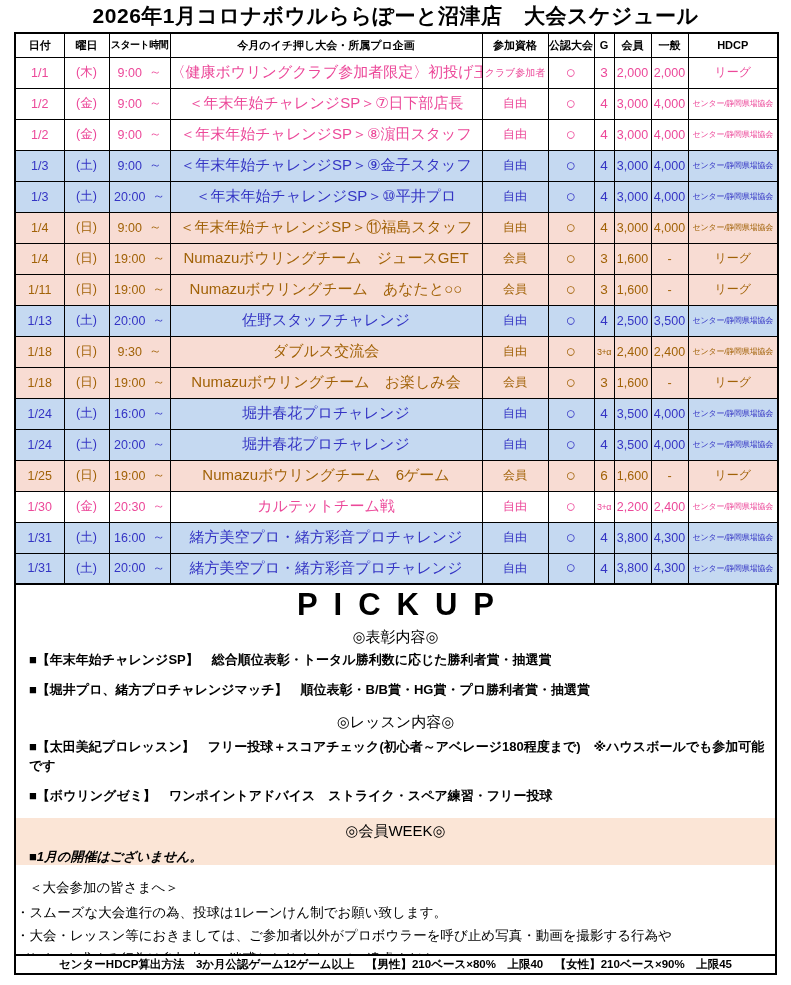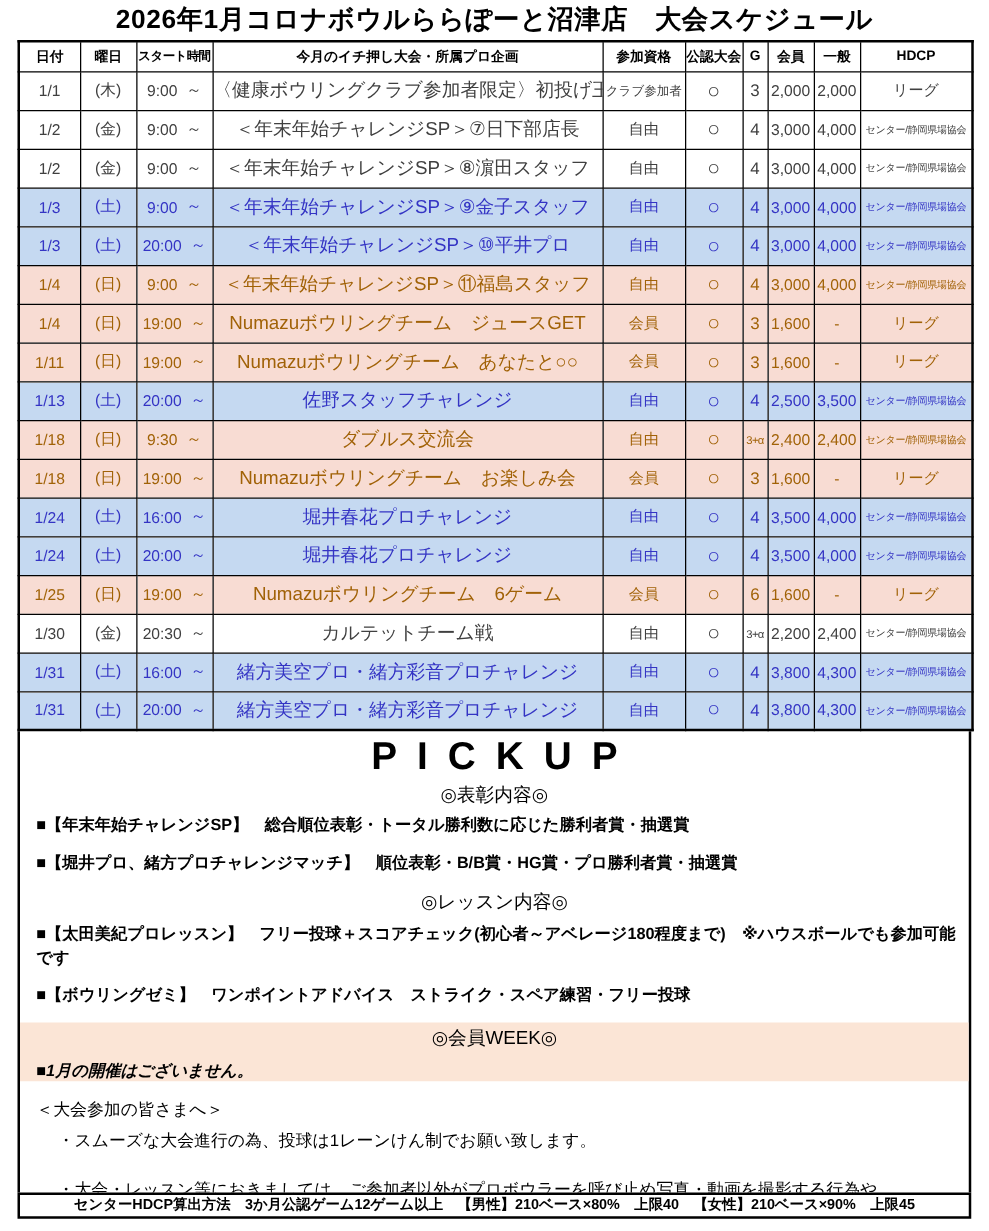--- a/index.html
+++ b/index.html
@@ -21,21 +21,21 @@
     border:2.5px solid #000; }
   table.schedule th, table.schedule td {
     border:1.5px solid #000; text-align:center;
     overflow:hidden; white-space:nowrap; vertical-align:middle;
   }
   thead th { height:24px; font-size:11px; font-weight:bold; background:#fff; }
   th.h-time { font-size:10px; letter-spacing:-0.5px; }
   th.h-g { font-size:11px; }
   tbody td { height:31px; }
 
-  .row-white { background:#ffffff; color:#404040; }
+  .row-white { background:#ffffff; color:#ec4899; }
   .row-blue  { background:#c5d9f1; color:#3434c4; }
   .row-pink  { background:#f8dcd3; color:#a16207; }
 
   .c-date, .c-day, .c-fee { font-size:12.5px; }
   .c-time { font-size:12.5px; }
   .c-time .tw { display:flex; justify-content:center; align-items:center; gap:7px; }
   .c-event { font-size:15px; }
   .c-qual { font-size:12px; }
   .c-qual.sm { font-size:10px; }
   .c-cert { font-size:17px; font-weight:normal; }
@@ -59,23 +59,23 @@
   .item-a1 { margin-top:4px; }
   .item-a2 { margin-top:11px; }
   .item-l1 { margin-top:6px; }
   .item-l2 { margin-top:11px; }
   .member-week {
     margin-top:13px; height:47px; background:#fbe5d6; padding-top:4px;
   }
   .member-week .sec-heading { line-height:18px; }
   .member-week .item { margin-top:7px;font-style:italic; }
   .notice-heading { font-size:13.5px; line-height:18px; margin-top:14px; padding-left:13px; }
-  .notice-line { font-size:13.5px; line-height:19px; padding-left:30px; }
+  .notice-line { font-size:13.5px; line-height:19px; padding-left:0; }
   .nl-1 { margin-top:6px; }
-  .nl-2 { margin-top:20px; }
+  .nl-2 { margin-top:4px; }
   .nl-3 { margin-top:4px; padding-left:8px; }
 
   .footer-box {
     width:763px; border:2.5px solid #000; height:21px;
     text-align:center; font-size:11.5px; font-weight:bold; line-height:17px;
   }
 </style>
 </head>
 <body>
 

